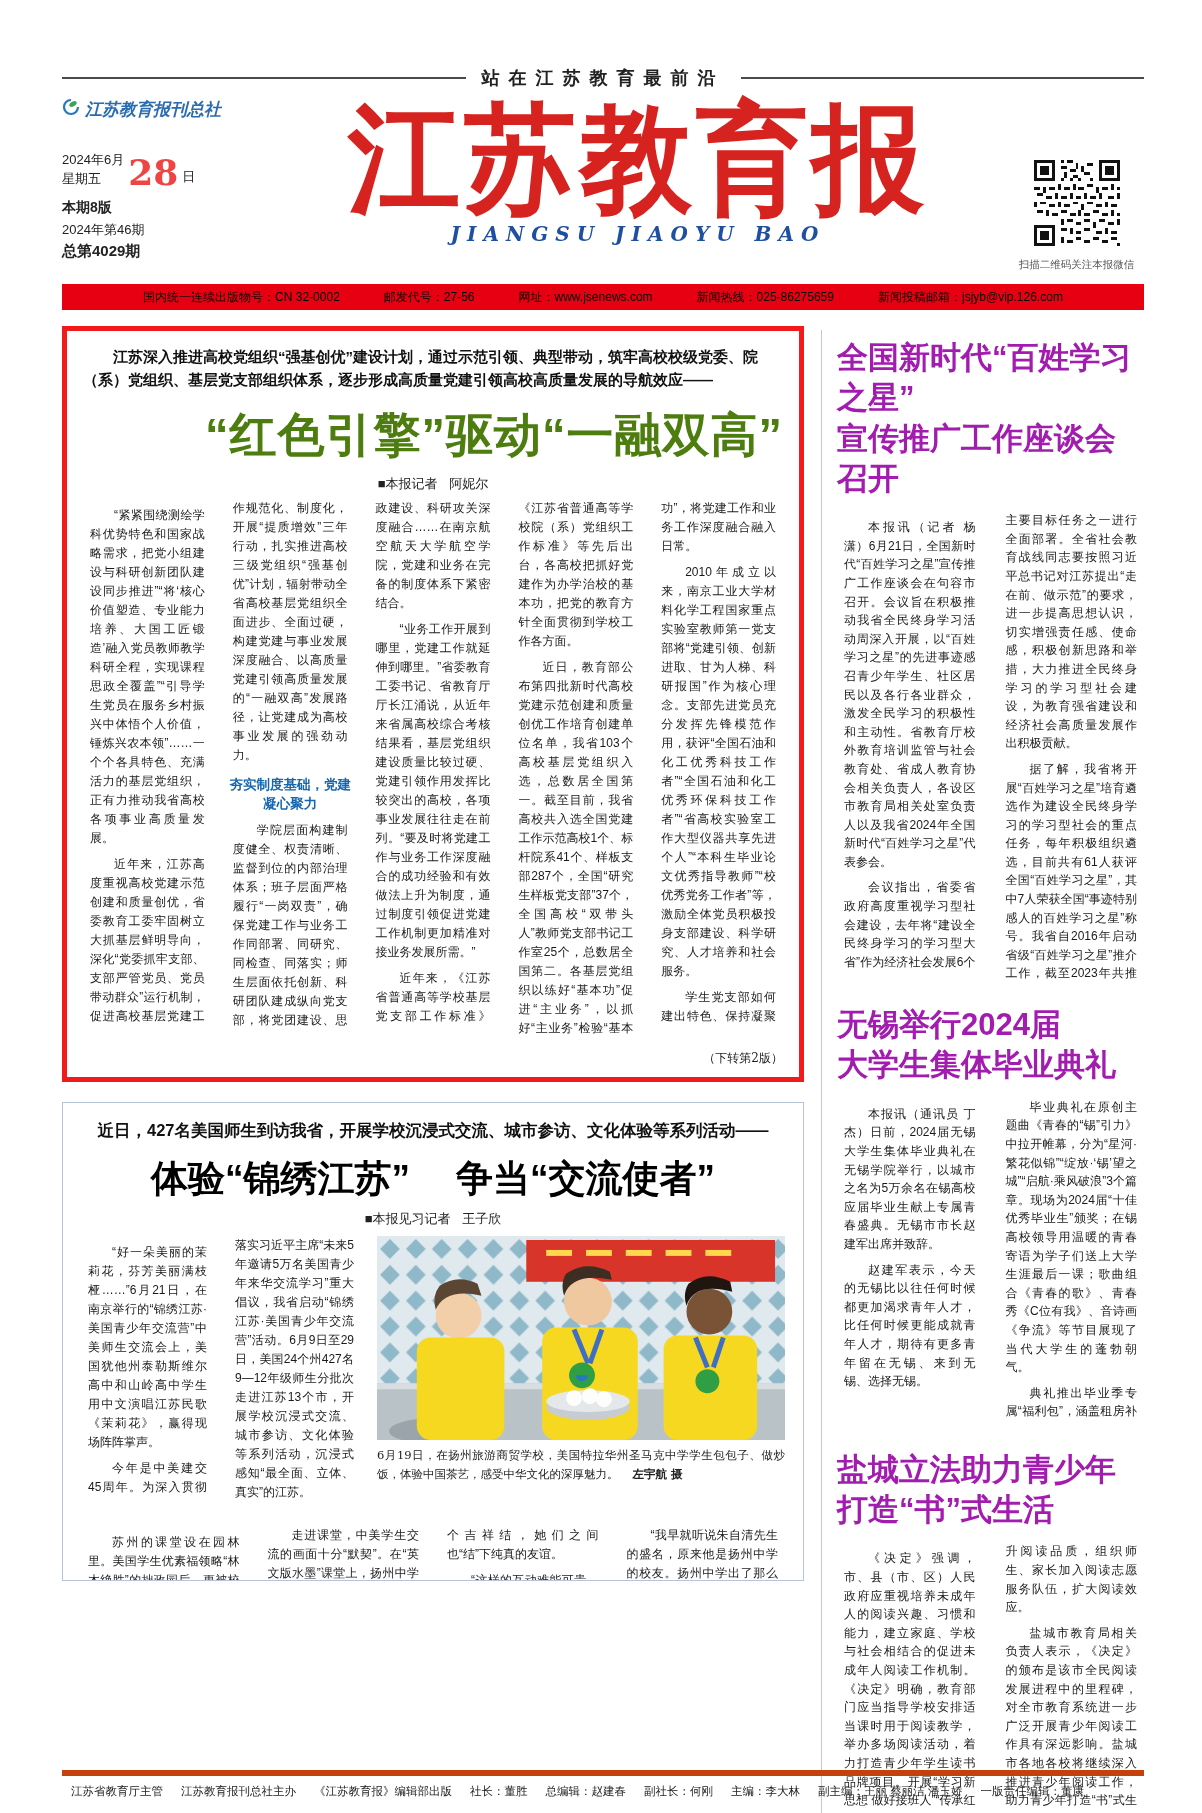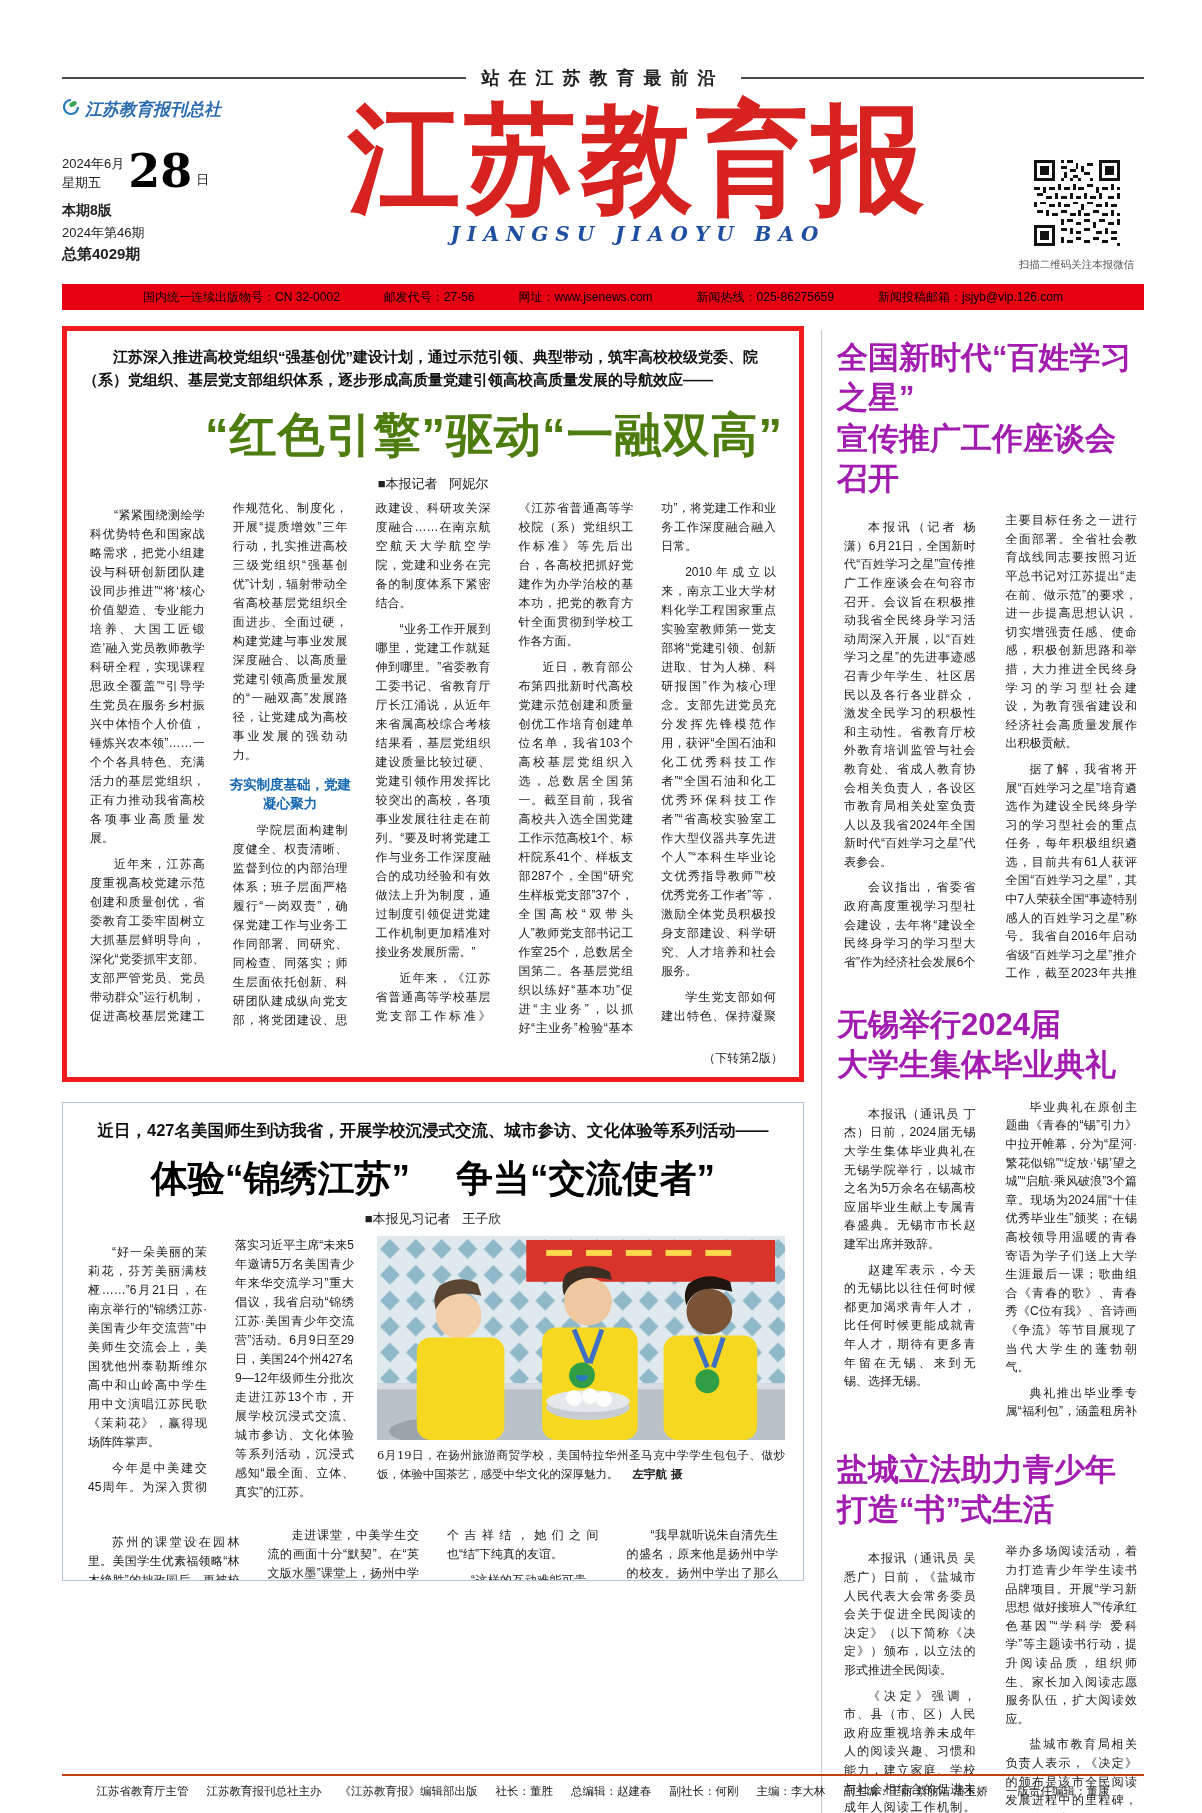--- a/index.html
+++ b/index.html
@@ -11,21 +11,21 @@
   .slogan-row .line{flex:1;height:2px;background:#4a4a4a;}
   .slogan{font-family:"DejaVu Serif",serif;font-weight:bold;font-size:18px;letter-spacing:9px;color:#222;}
   
   .mh-row{display:flex;margin-top:8px;align-items:flex-start;}
   .mh-left{width:205px;flex:0 0 auto;}
   .logo-line{display:flex;align-items:flex-start;gap:5px;color:#2b6cb0;font-size:17px;
              font-family:"DejaVu Serif",serif;font-style:italic;font-weight:bold;white-space:nowrap;}
   .date-block{margin-top:30px;font-size:13px;color:#222;}
   .date-top{display:flex;align-items:flex-end;gap:4px;}
   .date-small{line-height:1.45;font-size:13px;}
-  .date-big{font-family:"DejaVu Serif",serif;font-size:46px;line-height:0.9;color:#000000;font-weight:bold;text-align:center;}
+  .date-big{font-family:"DejaVu Serif",serif;font-size:36px;line-height:0.9;color:#ef4444;font-weight:bold;text-align:center;}
   .date-ri{font-size:13px;padding-bottom:3px;}
   .date-block .edition{margin-top:10px;font-weight:bold;font-size:14px;}
   .date-block .issue{margin-top:4px;font-size:13px;}
   .date-block .issue-total{margin-top:3px;font-weight:bold;font-size:15px;}
   .mh-center{flex:1;text-align:center;}
   .paper-title{font-family:"DejaVu Serif",serif;font-weight:bold;color:#d7231f;
                font-size:112px;line-height:1.02;letter-spacing:4px;white-space:nowrap;
                transform:scaleY(1.06);transform-origin:top center;}
   .pinyin{margin-top:10px;font-family:"DejaVu Serif",serif;font-weight:bold;font-style:italic;
           color:#1f4fa0;font-size:20px;letter-spacing:7px;}
@@ -68,22 +68,22 @@
   .feat-bottom{margin-top:12px;column-count:4;column-gap:14px;height:226px;overflow:hidden;
                font-size:12px;line-height:19px;text-align:justify;}
   
   .r-article{margin-bottom:22px;}
   .r-headline{text-align:left;font-size:31px;font-weight:800;line-height:1.3;color:#a21caf;margin:0 0 12px;}
   .r-body{column-count:2;column-gap:16px;overflow:hidden;font-size:12px;line-height:18.6px;text-align:justify;}
   .r-body-a1{height:472px;}
   .r-body-a2{height:330px;}
   .r-body-a3{height:332px;}
   
-  .footer{position:absolute;left:62px;right:58px;bottom:14px;border-top:2px solid #c2410c;
-          padding-top:8px;text-align:center;font-size:11.5px;color:#222;white-space:nowrap;}
+  .footer{position:absolute;left:62px;right:58px;bottom:14px;border-top:6px solid #c2410c;
+          padding-top:8px;text-align:left;font-size:11.5px;color:#222;white-space:nowrap;}
   .footer span{margin:0 9px;}
 </style>
 </head>
 <body>
 
 <div class="page">
 
   <div class="slogan-row">
     <div class="line"></div>
     <div class="slogan">站在江苏教育最前沿</div>
@@ -274,21 +274,20 @@
             <p class="para">典礼推出毕业季专属“福利包”，涵盖租房补贴、创业补贴、地铁优惠、游园免费、青年夜校等多方面内容，用硬核福利政策护航青年追梦之旅。根据2023年在锡企业吸纳大学生数量，活动发布“锡”引大学生就业企业20强榜单并为企业代表颁发纪念牌。由共青团无锡市委联合全市各高校、知名企业及科创机构共同举办的无锡青年创新创业交流营同步启动，为促进在锡大学生留锡就业创业搭建平台、创造条件。</p>
           </div>
       </div>
 
       <div class="r-article">
         <h2 class="r-headline">
           <div>盐城立法助力青少年</div>
           <div>打造“书”式生活</div>
         </h2>
         <div class="r-body r-body-a3">
-            <p class="para">本报讯（通讯员 吴悉广）日前，《盐城市人民代表大会常务委员会关于促进全民阅读的决定》（以下简称《决定》）颁布，以立法的形式推进全民阅读。</p>
             <p class="para">《决定》强调，市、县（市、区）人民政府应重视培养未成年人的阅读兴趣、习惯和能力，建立家庭、学校与社会相结合的促进未成年人阅读工作机制。《决定》明确，教育部门应当指导学校安排适当课时用于阅读教学，举办多场阅读活动，着力打造青少年学生读书品牌项目。开展“学习新思想 做好接班人”“传承红色基因”“学科学 爱科学”等主题读书行动，提升阅读品质，组织师生、家长加入阅读志愿服务队伍，扩大阅读效应。</p>
             <p class="para">盐城市教育局相关负责人表示，《决定》的颁布是该市全民阅读发展进程中的里程碑，对全市教育系统进一步广泛开展青少年阅读工作具有深远影响。盐城市各地各校将继续深入推进青少年阅读工作，助力青少年打造“书”式生活。</p>
           </div>
       </div>
 
     </div>
   </div>
 
   <div class="footer"><span class="footer-item">江苏省教育厅主管</span><span class="footer-item">江苏教育报刊总社主办</span><span class="footer-item">《江苏教育报》编辑部出版</span><span class="footer-item">社长：董胜</span><span class="footer-item">总编辑：赵建春</span><span class="footer-item">副社长：何刚</span><span class="footer-item">主编：李大林</span><span class="footer-item">副主编：王丽 蔡丽洁 潘玉娇</span><span class="footer-item">一版责任编辑：董康</span></div>
 

